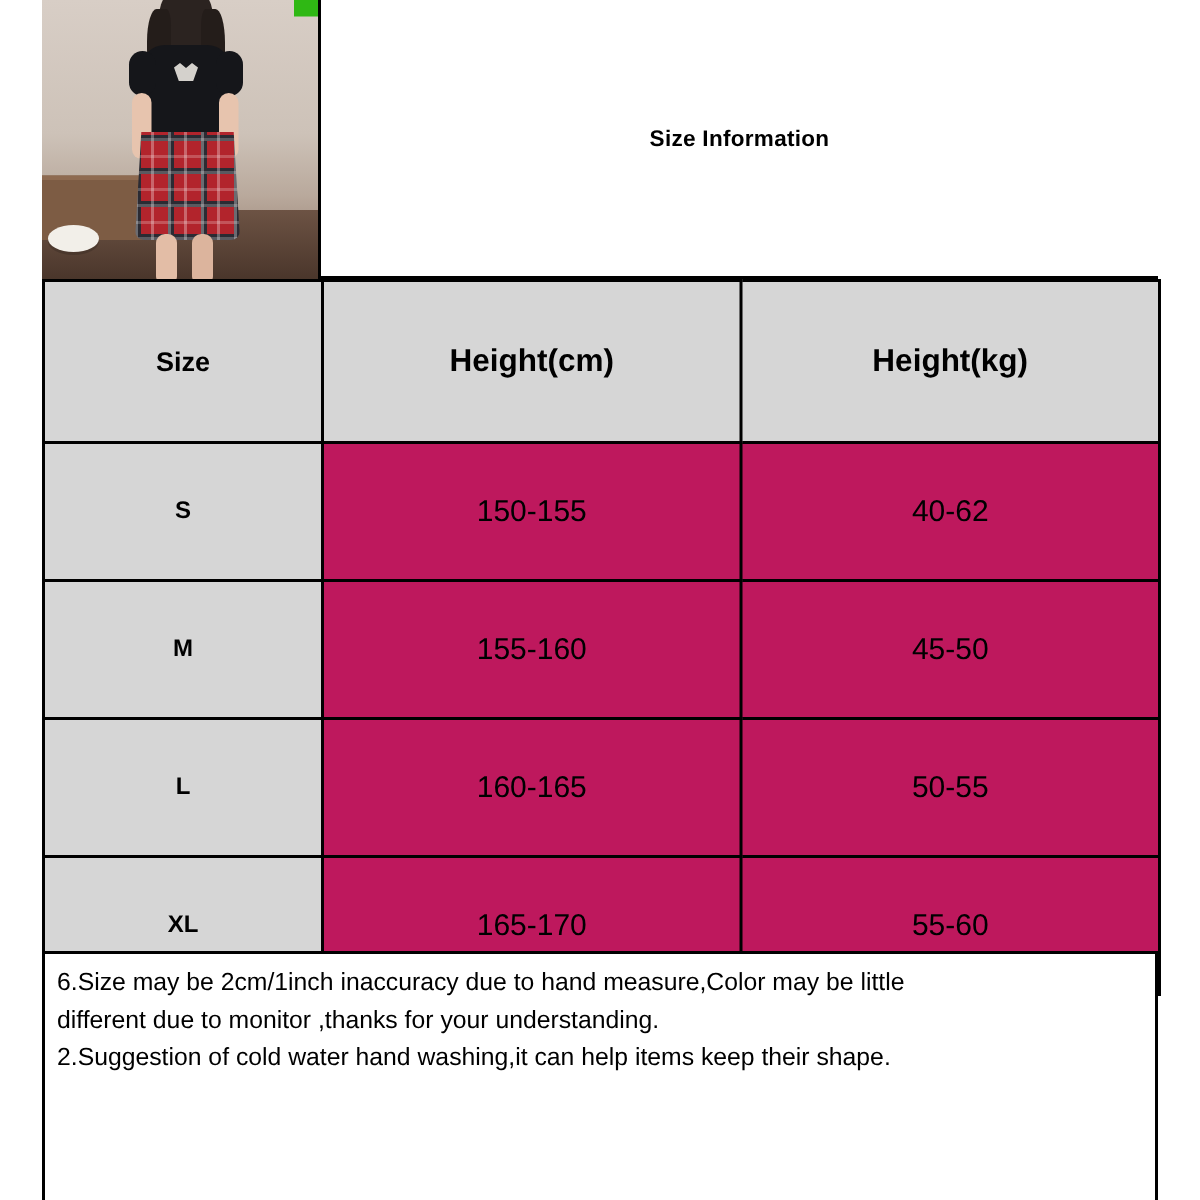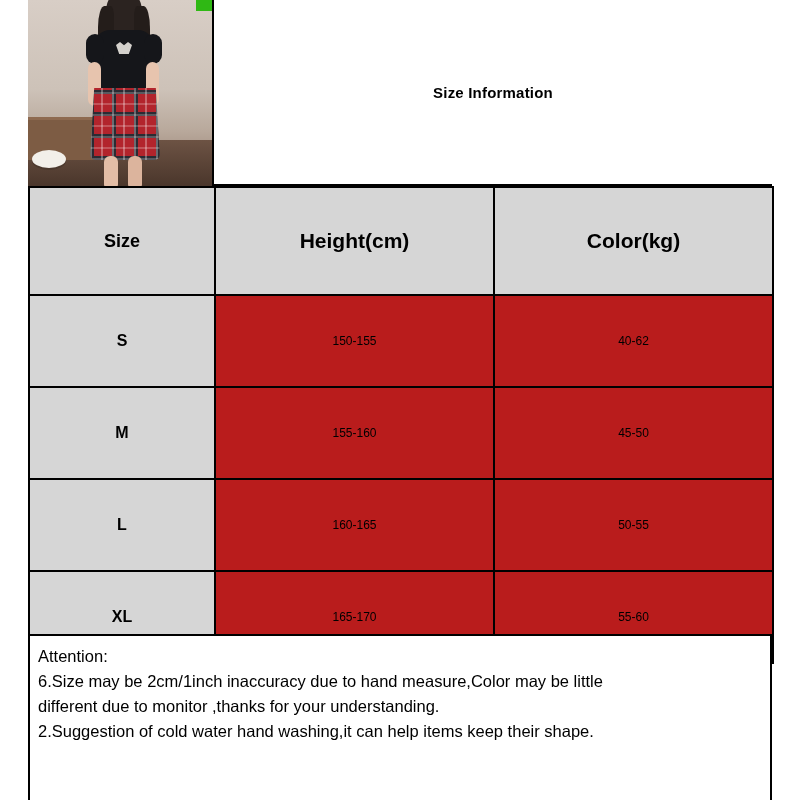--- a/index.html
+++ b/index.html
@@ -170,22 +170,22 @@
   }
   .hdr-row th.size-h {
     font-size: 18px;
   }
   .hdr-row th.sub-h {
     font-size: 21px;
   }
 
   .body-row td {
     height: 88px;
-    font-size: 12px;
-    background: #b91c1c;
+    font-size: 20px;
+    background: #be185d;
   }
   .body-row td.sz {
     background: #d6d6d6;
     font-weight: bold;
     font-size: 16px;
   }
 
   
   .attention {
     position: absolute;
@@ -244,21 +244,21 @@
   <table class="size-table">
     <colgroup>
       <col class="col-size">
       <col class="col-h">
       <col class="col-w">
     </colgroup>
     <thead>
       <tr class="hdr-row">
         <th class="size-h">Size</th>
         <th class="sub-h">Height(cm)</th>
-        <th class="sub-h">Color(kg)</th>
+        <th class="sub-h">Height(kg)</th>
       </tr>
     </thead>
     <tbody>
       <tr class="body-row">
         <td class="sz">S</td>
         <td>150-155</td>
         <td>40-62</td>
       </tr>
       <tr class="body-row">
         <td class="sz">M</td>
@@ -272,19 +272,18 @@
       </tr>
       <tr class="body-row">
         <td class="sz">XL</td>
         <td>165-170</td>
         <td>55-60</td>
       </tr>
     </tbody>
   </table>
 
   <div class="attention">
-    <p class="first">Attention:</p>
     <p>6.Size may be 2cm/1inch inaccuracy due to hand measure,Color may be little</p>
     <p>different due to monitor ,thanks for your understanding.</p>
     <p>2.Suggestion of cold water hand washing,it can help items keep their shape.</p>
   </div>
 
 </div>
 
 </body></html>

